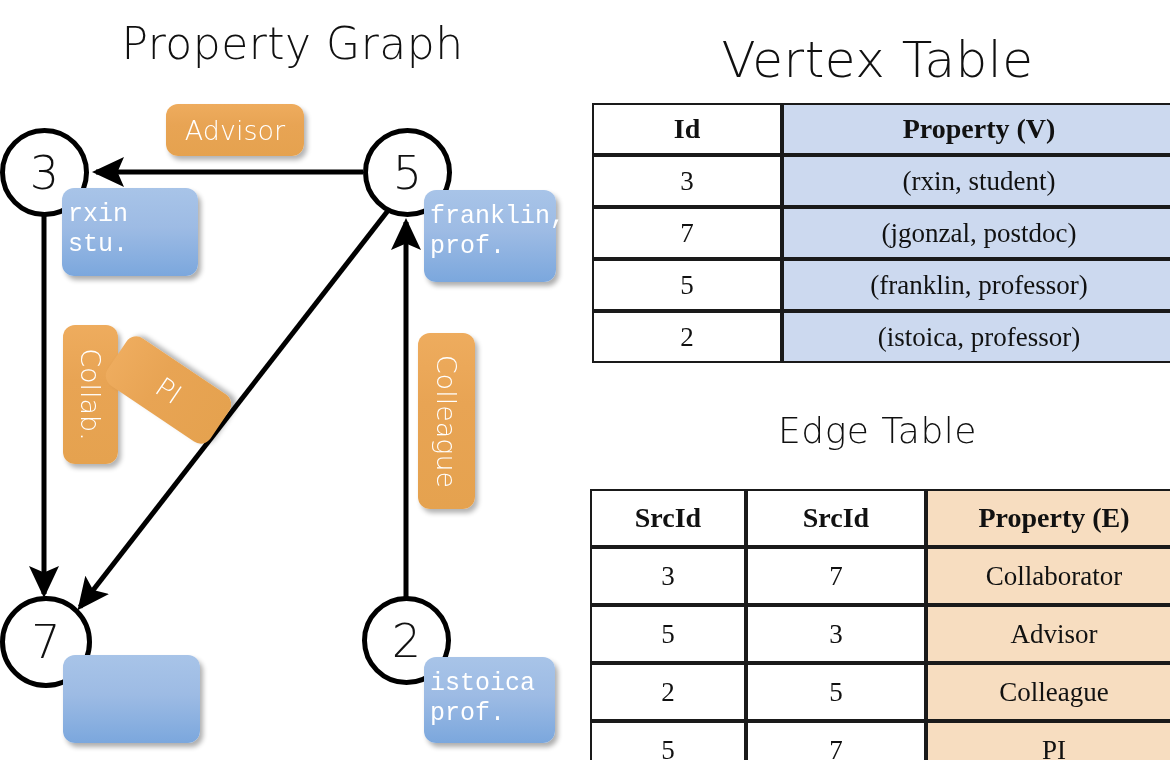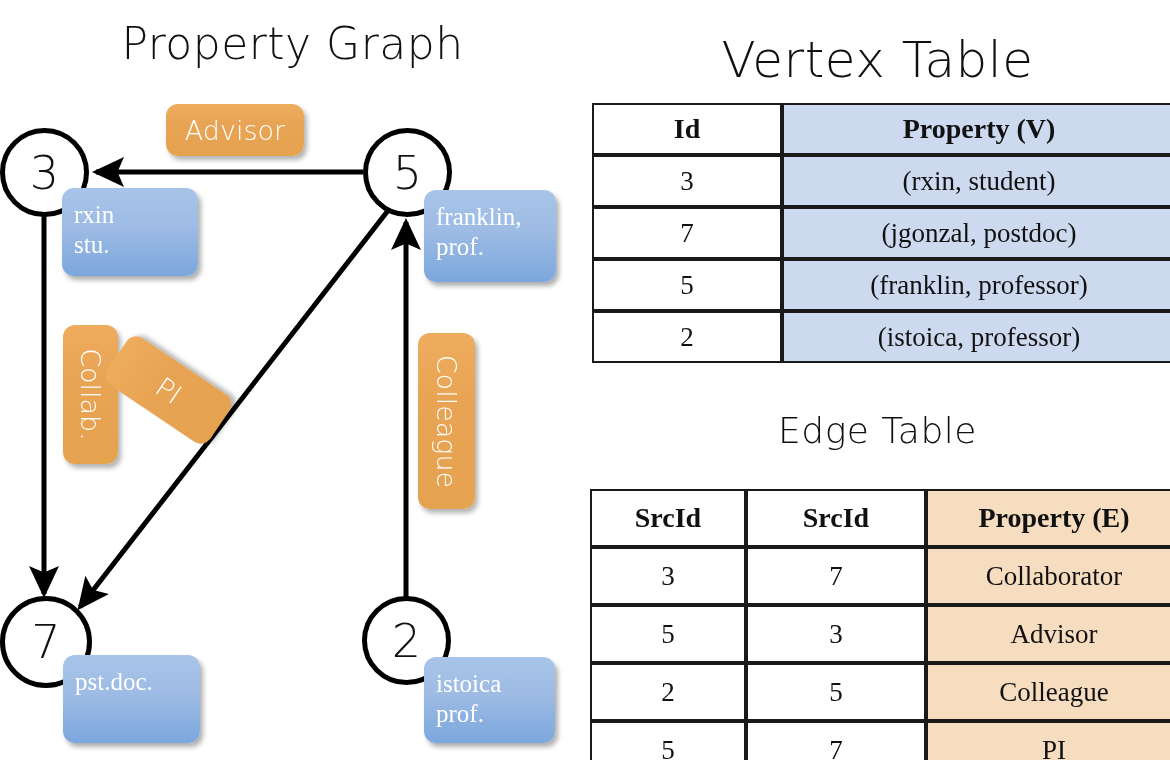--- a/index.html
+++ b/index.html
@@ -44,25 +44,25 @@
     z-index:5;
   }
 
   
   .vbox{
     position:absolute;
     border-radius:12px;
     background:linear-gradient(to bottom,#a8c4e8 0%,#9dbbe4 45%,#7ba7dd 100%);
     box-shadow:3px 4px 5px rgba(0,0,0,0.32);
     color:#ffffff;
-    font-family:Liberation Serif, serif;
+    font-family:Liberation Mono, monospace;
     font-weight:300;
     font-size:25px;
     line-height:30px;
-    padding:12px 0 0 12px;
+    padding:12px 0 0 6px;
     box-sizing:border-box;
     z-index:7;
   }
   .vbox span{display:block;white-space:nowrap;}
 
   
   .ebox{
     position:absolute;
     border-radius:12px;
     background:linear-gradient(to bottom,#eeac5e 0%,#e8a454 40%,#e5a24f 100%);
@@ -156,21 +156,20 @@
     <span>rxin</span>
     <span>stu.</span>
   </div>
 
   <div class="vbox" style="left:424px;top:190px;width:132px;height:92px;">
     <span>franklin,</span>
     <span>prof.</span>
   </div>
 
   <div class="vbox" style="left:63px;top:655px;width:137px;height:88px;">
-    <span>pst.doc.</span>
   </div>
 
   <div class="vbox" style="left:424px;top:657px;width:131px;height:86px;">
     <span>istoica</span>
     <span>prof.</span>
   </div>
 
   <div class="ebox" style="left:166px;top:104px;width:138px;height:52px;">
     <span class="lbl">Advisor</span>
   </div>

